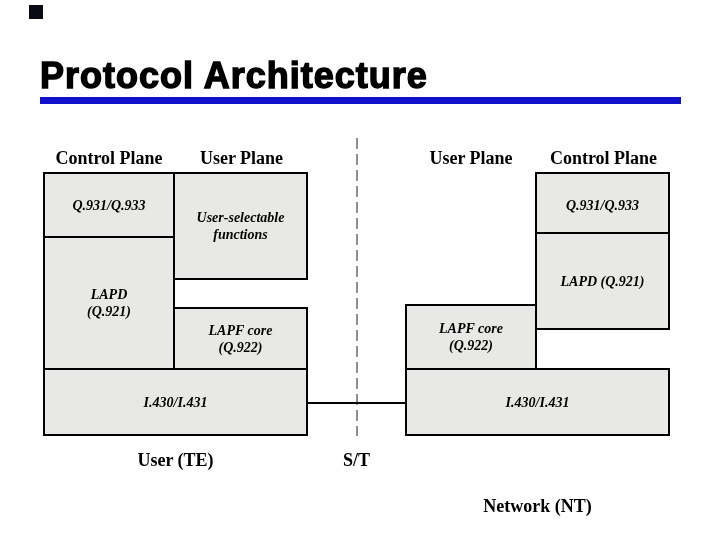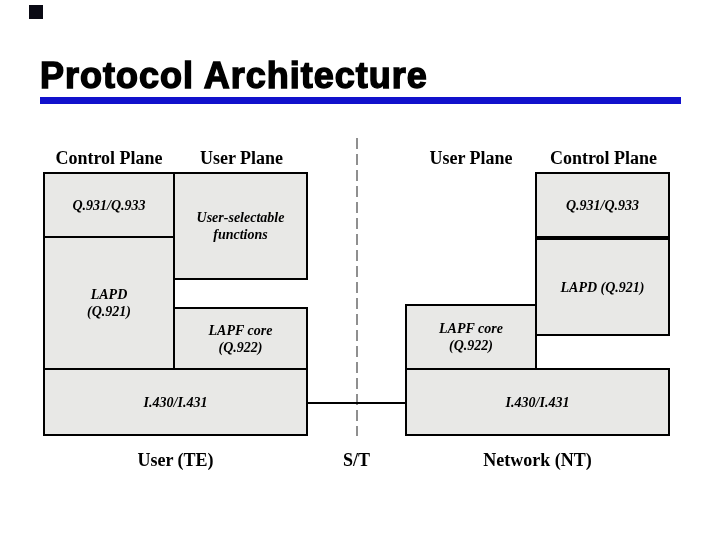--- a/index.html
+++ b/index.html
@@ -76,21 +76,21 @@
   }
   
   .l-q931 { left: 43px;  top: 172px; width: 132px; height: 66px;  }
   .l-lapd { left: 43px;  top: 236px; width: 132px; height: 134px; }
   .l-usf  { left: 173px; top: 172px; width: 135px; height: 108px; }
   .l-lapf { left: 173px; top: 307px; width: 135px; height: 63px;  }
   .l-i430 { left: 43px;  top: 368px; width: 265px; height: 68px;  }
   
   .r-lapf { left: 405px; top: 304px; width: 132px; height: 66px;  }
   .r-q931 { left: 535px; top: 172px; width: 135px; height: 66px;  }
-  .r-lapd { left: 535px; top: 238px; width: 135px; height: 98px; }
+  .r-lapd { left: 535px; top: 232px; width: 135px; height: 98px; }
   .r-i430 { left: 405px; top: 368px; width: 265px; height: 68px;  }
 
   
   .st-dashed-line {
     position: absolute;
     left: 356px;
     top: 138px;
     width: 2px;
     height: 298px;
     background: repeating-linear-gradient(
@@ -154,15 +154,15 @@
   </div>
   <div class="pbox r-i430">
     <span>I.430/I.431</span>
   </div>
 
   <div class="st-dashed-line"></div>
   <div class="connector-line"></div>
 
   <div class="caption" style="left:306px; width:101px;">S/T</div>
   <div class="caption" style="left:43px; width:265px;">User (TE)</div>
-  <div class="caption" style="left:405px; width:265px;">Network (NT)</div>
+  <div class="caption" style="left:405px; width:265px;margin-top:46px;">Network (NT)</div>
 
 </div>
 
 </body></html>

